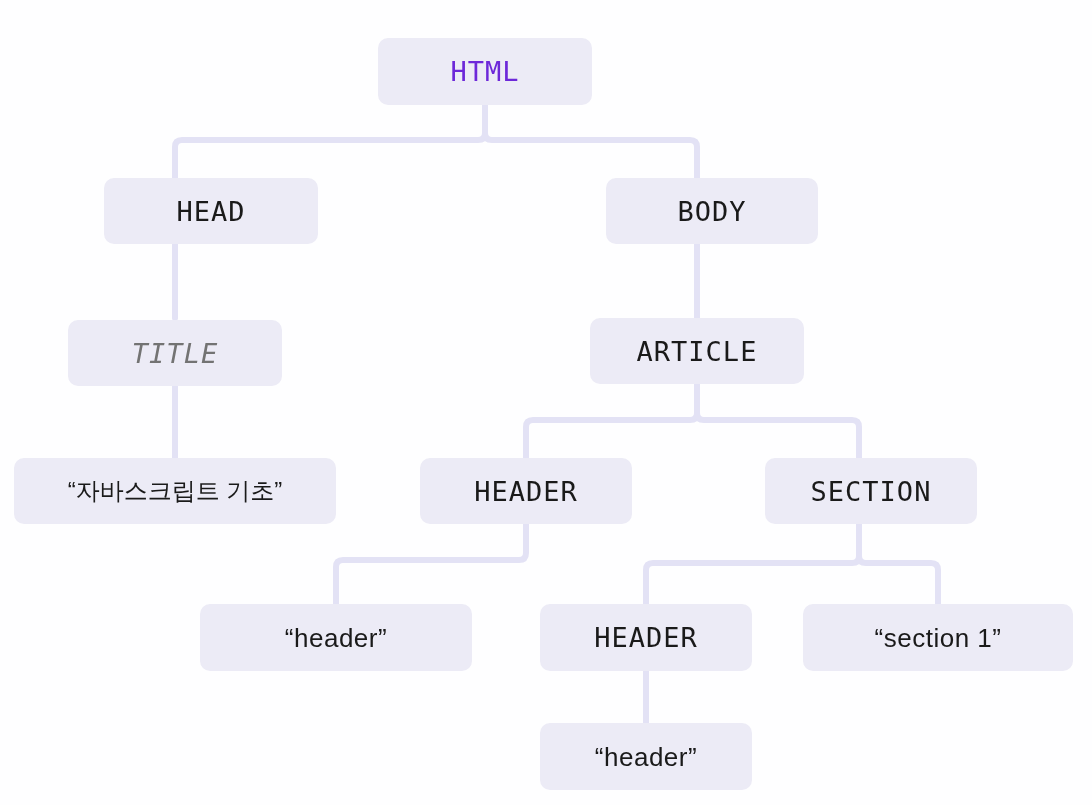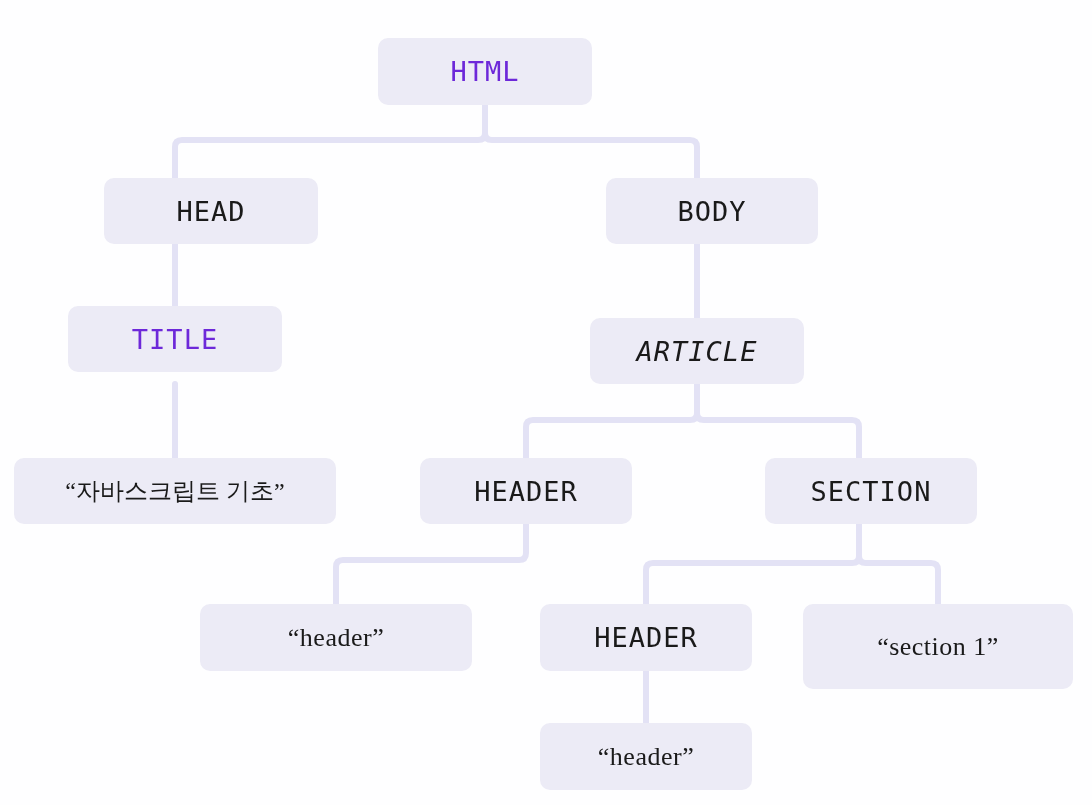--- a/index.html
+++ b/index.html
@@ -40,21 +40,21 @@
     line-height: 1;
   }
   
   .node.tag .label {
     font-family: "DejaVu Sans Mono", "Liberation Mono", monospace;
     font-size: 27px;
     letter-spacing: 1px;
   }
   
   .node.text .label {
-    font-family: Liberation Serif, serif;
+    font-family: Liberation Sans, sans-serif;
     font-size: 26px;
     letter-spacing: 0.5px;
     text-align: center;
   }
   .node.text.korean .label {
     font-size: 24px;
     letter-spacing: 0px;
   }
 </style>
 </head>
@@ -77,41 +77,41 @@
   <div id="nodes">
       <div class="node tag" style="left: 378px; top: 38px; width: 214px; height: 67px; background: rgb(236, 235, 246); color: #6d28d9;">
         <span class="label">HTML</span>
       </div>
       <div class="node tag" style="left: 68px; top: 178px; width: 214px; height: 66px; background: rgb(236, 235, 246); color: rgb(26, 26, 26); margin-left: 36px;">
         <span class="label">HEAD</span>
       </div>
       <div class="node tag" style="left: 590px; top: 178px; width: 212px; height: 66px; background: rgb(236, 235, 246); color: rgb(26, 26, 26); margin-left: 16px;">
         <span class="label">BODY</span>
       </div>
-      <div class="node tag" style="left: 68px; top: 306px; width: 214px; height: 66px; background: rgb(236, 235, 246); color: #6d28d9;">
+      <div class="node tag" style="left: 68px; top: 320px; width: 214px; height: 66px; background: rgb(236, 235, 246); color: #737373; font-style: italic;">
         <span class="label">TITLE</span>
       </div>
-      <div class="node tag" style="left: 590px; top: 318px; width: 214px; height: 66px; background: rgb(236, 235, 246); color: rgb(26, 26, 26); font-style: italic;">
+      <div class="node tag" style="left: 590px; top: 318px; width: 214px; height: 66px; background: rgb(236, 235, 246); color: rgb(26, 26, 26);">
         <span class="label">ARTICLE</span>
       </div>
       <div class="node text korean" style="left: 14px; top: 458px; width: 322px; height: 66px; background: rgb(236, 235, 246); color: rgb(26, 26, 26);">
         <span class="label">“자바스크립트 기초”</span>
       </div>
       <div class="node tag" style="left: 420px; top: 458px; width: 212px; height: 66px; background: rgb(236, 235, 246); color: rgb(26, 26, 26);">
         <span class="label">HEADER</span>
       </div>
       <div class="node tag" style="left: 753px; top: 458px; width: 212px; height: 66px; background: rgb(236, 235, 246); color: rgb(26, 26, 26); margin-left: 12px;">
         <span class="label">SECTION</span>
       </div>
       <div class="node text" style="left: 200px; top: 604px; width: 272px; height: 67px; background: rgb(236, 235, 246); color: rgb(26, 26, 26);">
         <span class="label">“header”</span>
       </div>
       <div class="node tag" style="left: 540px; top: 604px; width: 212px; height: 67px; background: rgb(236, 235, 246); color: rgb(26, 26, 26);">
         <span class="label">HEADER</span>
       </div>
-      <div class="node text" style="left: 803px; top: 604px; width: 270px; height: 85px; background: rgb(236, 235, 246); color: rgb(26, 26, 26);">
+      <div class="node text" style="left: 803px; top: 604px; width: 270px; height: 67px; background: rgb(236, 235, 246); color: rgb(26, 26, 26);">
         <span class="label">“section 1”</span>
       </div>
       <div class="node text" style="left: 540px; top: 723px; width: 212px; height: 67px; background: rgb(236, 235, 246); color: rgb(26, 26, 26);">
         <span class="label">“header”</span>
       </div>
     </div>
 </div>
 
 </body></html>

